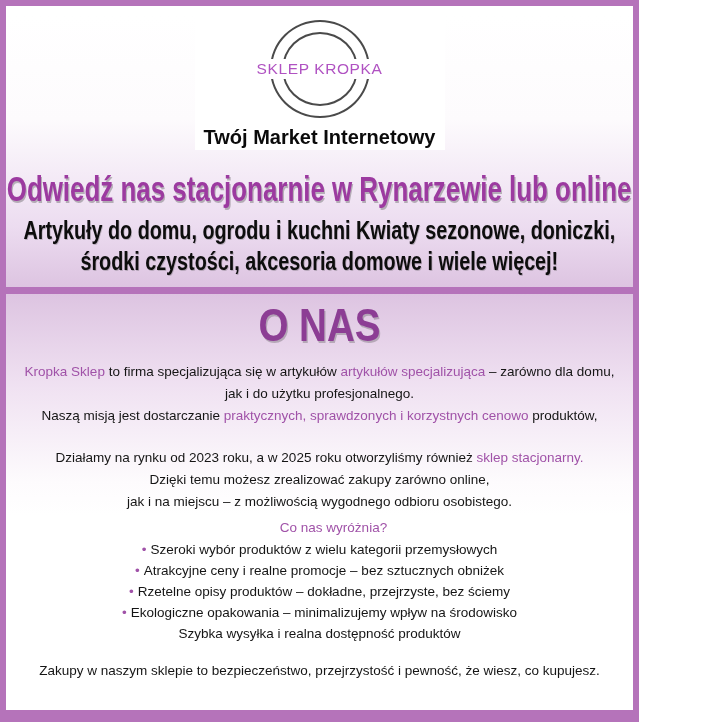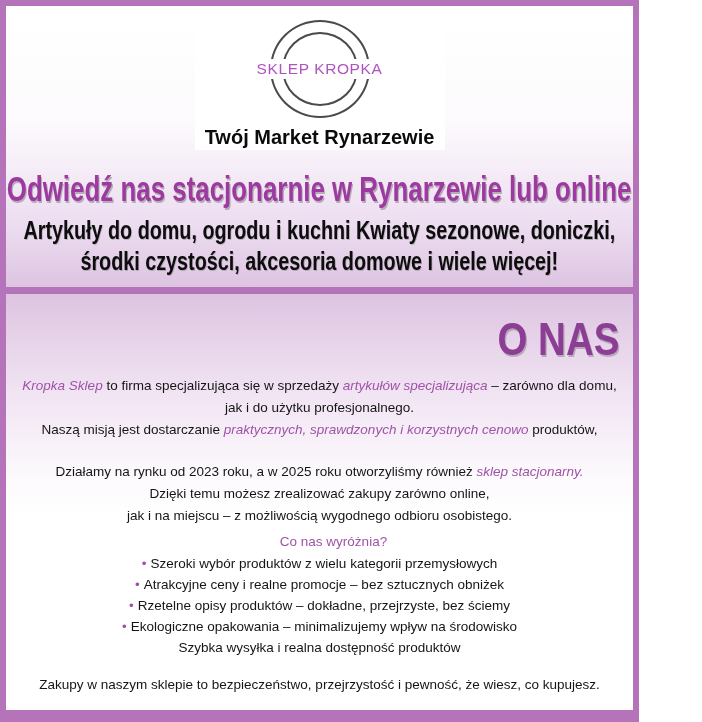--- a/index.html
+++ b/index.html
@@ -49,48 +49,48 @@
     font-size:26px;line-height:31px;font-weight:800;color:#0d0d0d;
     text-shadow:1px 1px 0 rgba(80,80,80,.3);
   }
   
   .divider{height:7px;background:var(--c-frame);}
   
   .about{
     height:426px;text-align:center;font-size:13.5px;line-height:22px;
     background:linear-gradient(180deg,var(--c-hero_grad_end) 0%,#f0e2f2 22%,#fdfbfd 44%,#ffffff 52%);
   }
-  .about-heading{padding-top:20px;display:flex;justify-content:flex-end;}
+  .about-heading{padding-top:6px;display:flex;justify-content:center;}
   .about-heading .scale{
     display:inline-block;white-space:nowrap;transform:scaleX(.82);
     font-size:47px;line-height:50px;font-weight:800;color:var(--c-onas_purple);
     text-shadow:1.5px 1.5px 0 rgba(70,70,70,.3);
   }
   .para{margin-top:11px;}
   .para.gap{margin-top:20px;}
-  .hl{color:var(--c-highlight);font-style:italic;}
+  .hl{color:var(--c-highlight);}
   .feat-heading{margin-top:4px;color:var(--c-highlight);padding-left:28px;}
   .bullets{line-height:21px;}
   .dot{color:var(--c-highlight);margin-right:4px;}
   .closing{margin-top:16px;line-height:22px;}
 </style>
 </head>
 <body>
 
 <div class="frame">
 
   <div class="hero">
     <div class="logo-card">
       <div class="logo-circles">
         <div class="ring-outer"></div>
         <div class="ring-inner"></div>
         <span class="logo-text">SKLEP KROPKA</span>
       </div>
       <div>
-        <span class="tagline">Twój Market Rynarzewie</span>
+        <span class="tagline">Twój Market Internetowy</span>
       </div>
     </div>
 
     <div class="hero-title">
       <span class="scale">Odwiedź nas stacjonarnie w Rynarzewie lub online</span>
     </div>
 
     <div class="hero-sub">
       <div class="line">
           <span class="scale">Artykuły do domu, ogrodu i kuchni Kwiaty sezonowe, doniczki,</span>
@@ -102,21 +102,21 @@
   </div>
 
   <div class="divider"></div>
 
   <div class="about">
     <div class="about-heading">
       <span class="scale">O NAS</span>
     </div>
 
     <div class="para">
-      <div><span class="hl">Kropka Sklep</span><span> to firma specjalizująca się w sprzedaży </span><span class="hl">artykułów specjalizująca</span><span> – zarówno dla domu,</span></div>
+      <div><span class="hl">Kropka Sklep</span><span> to firma specjalizująca się w artykułów </span><span class="hl">artykułów specjalizująca</span><span> – zarówno dla domu,</span></div>
       <div>jak i do użytku profesjonalnego.</div>
       <div><span>Naszą misją jest dostarczanie </span><span class="hl">praktycznych, sprawdzonych i korzystnych cenowo</span><span> produktów,</span></div>
     </div>
 
     <div class="para gap">
       <div><span>Działamy na rynku od 2023 roku, a w 2025 roku otworzyliśmy również </span><span class="hl">sklep stacjonarny.</span></div>
       <div>Dzięki temu możesz zrealizować zakupy zarówno online,</div>
       <div>jak i na miejscu – z możliwością wygodnego odbioru osobistego.</div>
     </div>
 

